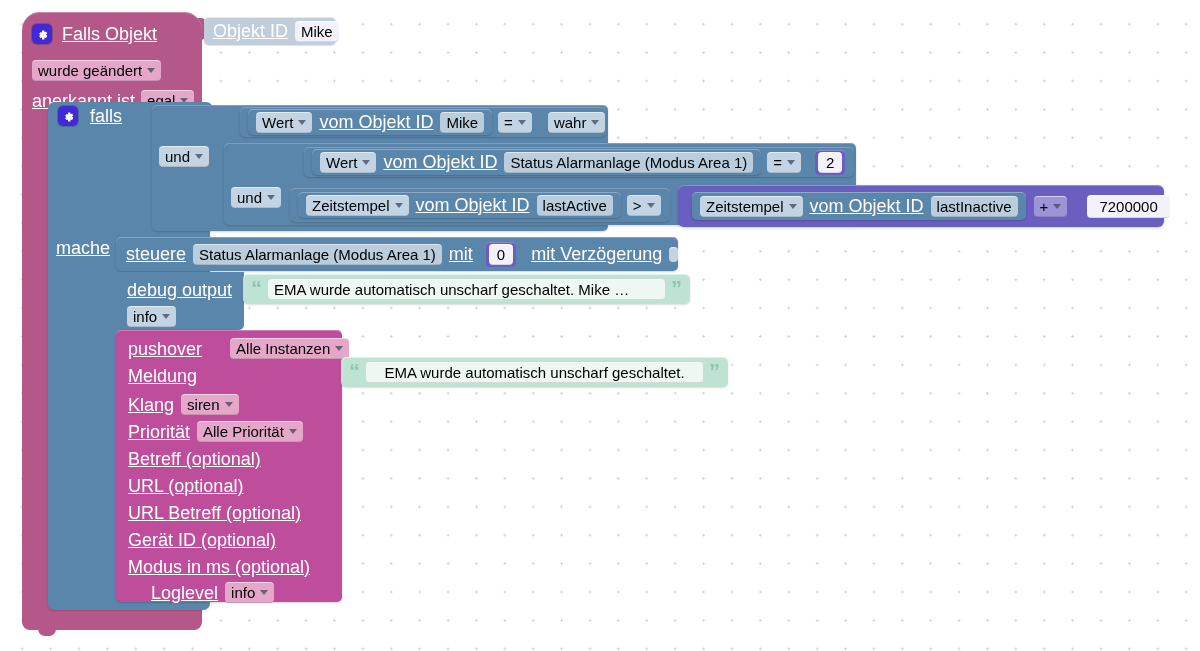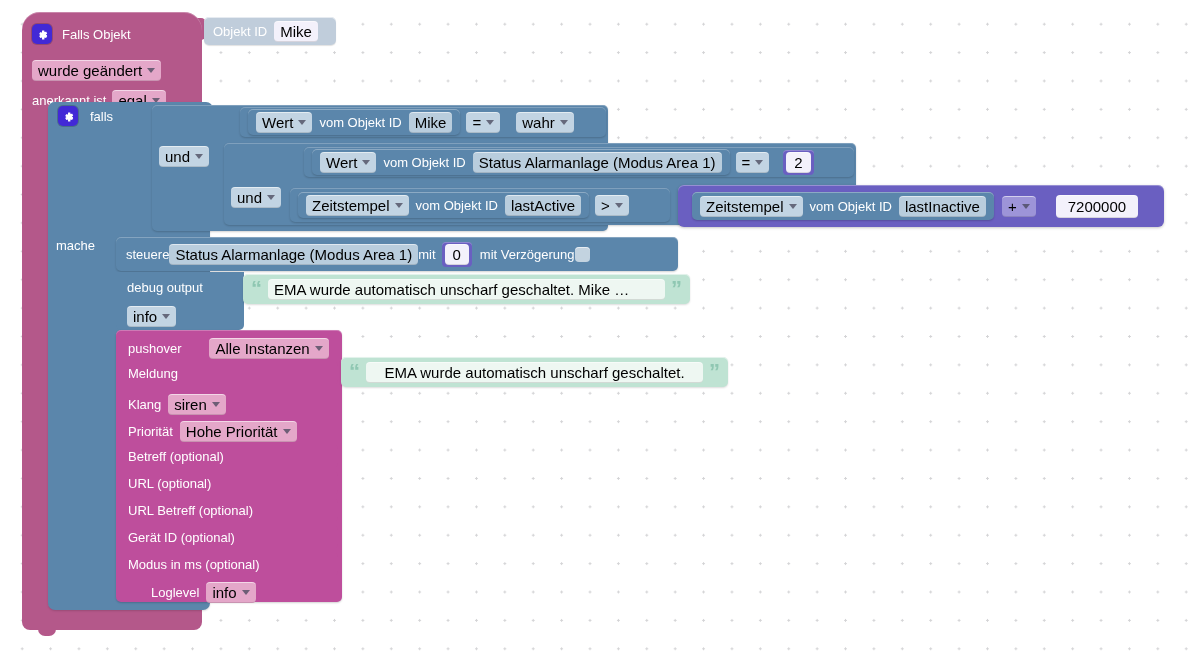--- a/index.html
+++ b/index.html
@@ -14,21 +14,21 @@
     position:absolute;inset:0;
     background-color:#ffffff;
     background-image:
       radial-gradient(circle, #d4d4d6 1.1px, rgba(0,0,0,0) 1.3px);
     background-size:28.4px 28.4px;
     background-position:8px 10px;
   }
 
   
   .blk{position:absolute;box-sizing:border-box;}
-  .lbl{color:#ffffff;font-size:13px;line-height:1;white-space:nowrap;}
+  .lbl{color:#ffffff;font-size:18px;line-height:1;white-space:nowrap;text-decoration:underline;}
 
   
   .field{
     display:inline-flex;align-items:center;gap:4px;
     border-radius:4px;padding:2px 6px;font-size:15px;line-height:1;
     white-space:nowrap;vertical-align:middle;
     border-top:1px solid rgba(255,255,255,.55);
     border-bottom:1px solid rgba(0,0,0,.12);
   }
   .f-pink{background:#e4a7c9;color:#000;}
@@ -127,21 +127,21 @@
     background:#6a5fc1;border-radius:6px;
     box-shadow:inset 0 1px 0 rgba(255,255,255,.3),0 1px 3px rgba(0,0,0,.22);
     display:flex;align-items:center;padding-left:14px;gap:8px;
   }
 
   
   #steuere{
     left:116px;top:237px;width:562px;height:34px;
     background:#5b86ab;border-radius:5px;
     box-shadow:inset 0 1px 0 rgba(255,255,255,.25),0 1px 2px rgba(0,0,0,.18);
-    display:flex;align-items:center;padding-left:10px;
+    display:flex;align-items:center;padding-left:10px;gap:7px;
   }
   .numbox{
     background:#6a5fc1;border-radius:4px;padding:2px 3px;display:inline-flex;align-items:center;
     box-shadow:inset 0 1px 0 rgba(255,255,255,.25);
   }
   .numbox .field{padding:2px 8px;}
   .chk{
     width:15px;height:15px;border-radius:4px;background:#c3d3e0;
     box-shadow:inset 0 1px 0 rgba(255,255,255,.6);
     display:inline-block;vertical-align:middle;
@@ -385,21 +385,21 @@
       <span class="lbl">Klang</span>
       <span class="field f-pink">
         <span>siren</span>
         <span class="caret"></span>
       </span>
     </div>
 
     <div class="prow" style="top:91px;">
       <span class="lbl">Priorität</span>
       <span class="field f-pink">
-        <span>Hohe Priorität</span>
+        <span>Alle Priorität</span>
         <span class="caret"></span>
       </span>
     </div>
 
     <div class="prow lbl" style="top:120px;">Betreff (optional)</div>
     <div class="prow lbl" style="top:147px;">URL (optional)</div>
     <div class="prow lbl" style="top:174px;">URL Betreff (optional)</div>
     <div class="prow lbl" style="top:201px;">Gerät ID (optional)</div>
     <div class="prow lbl" style="top:228px;">Modus in ms (optional)</div>
 

